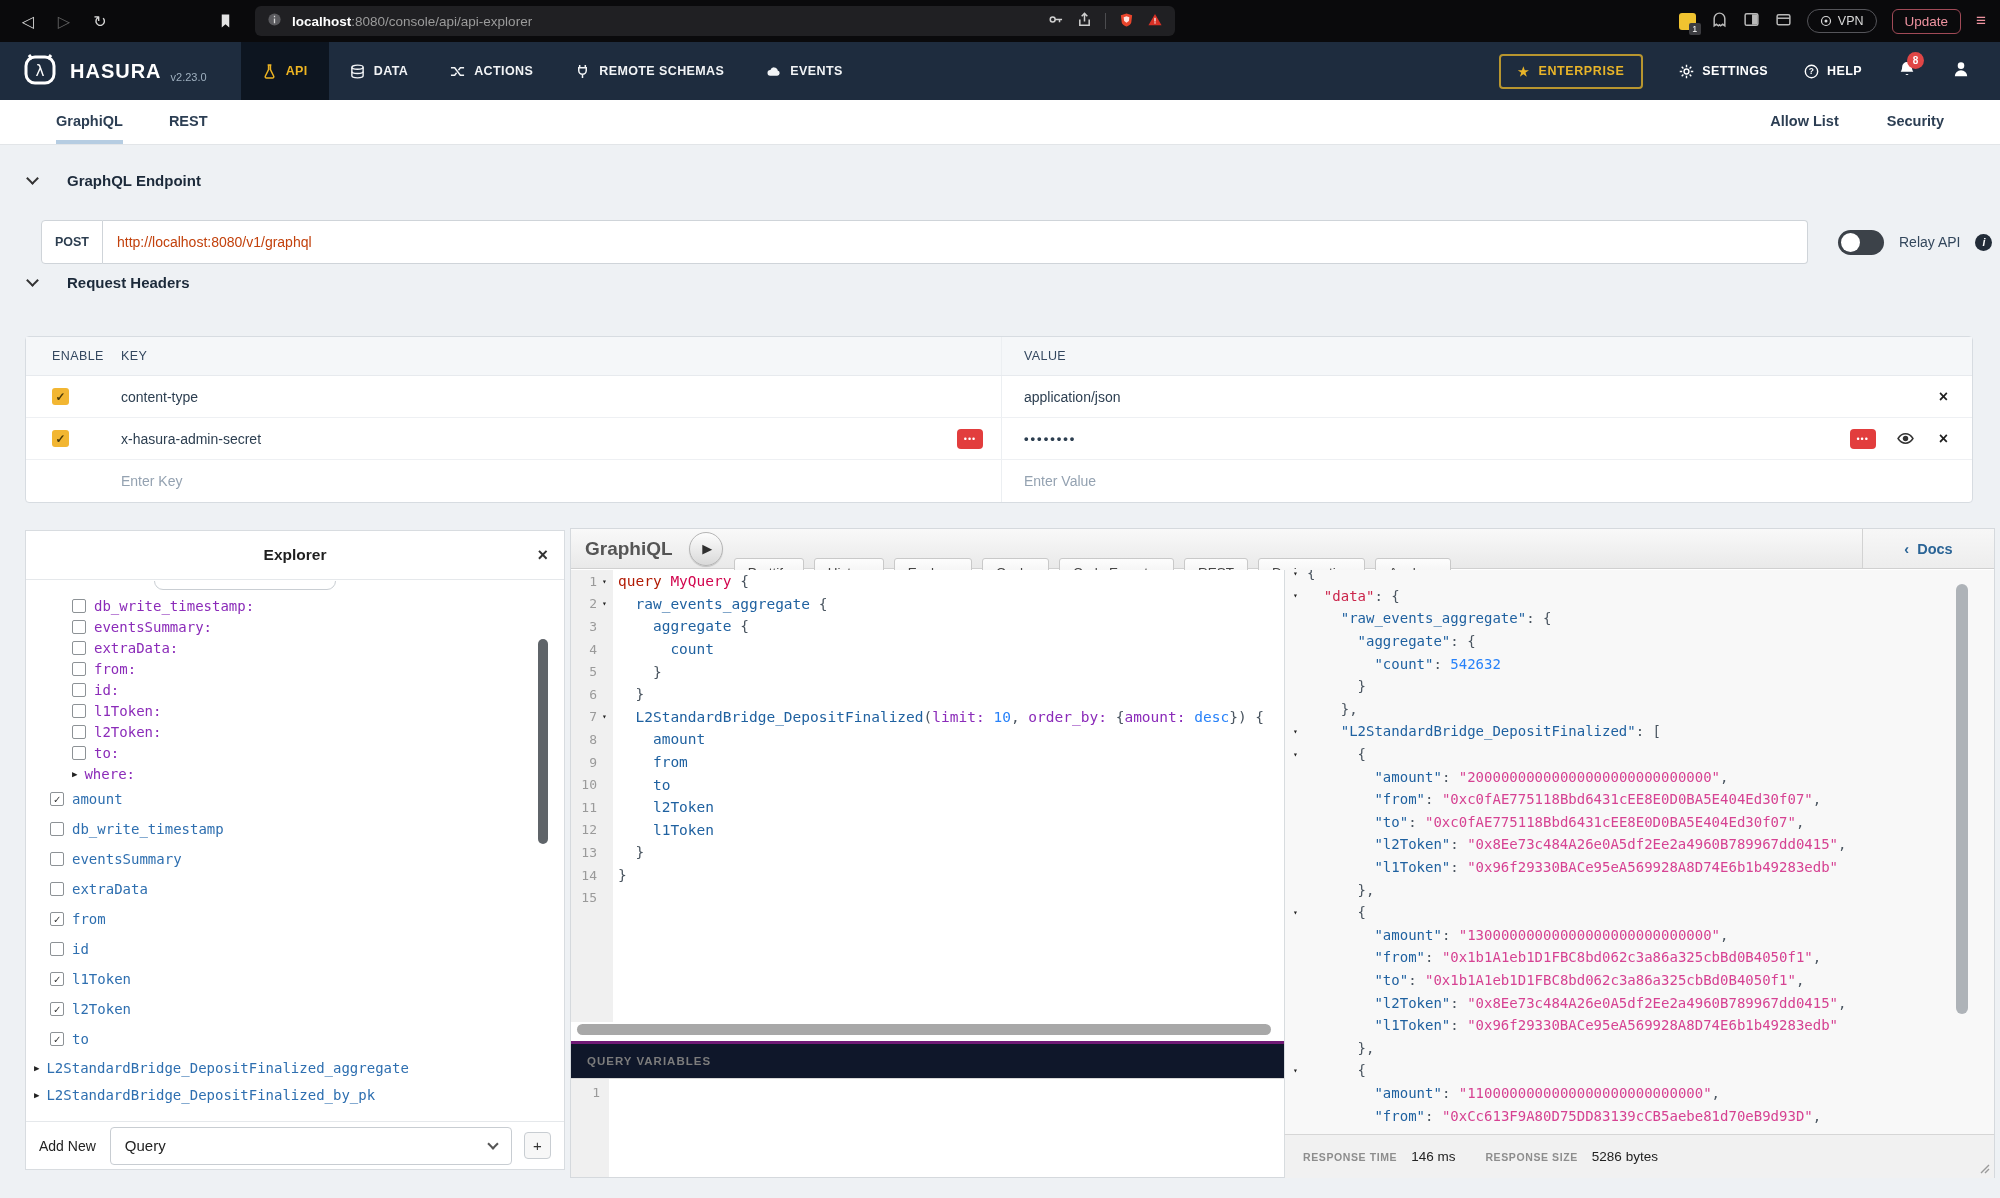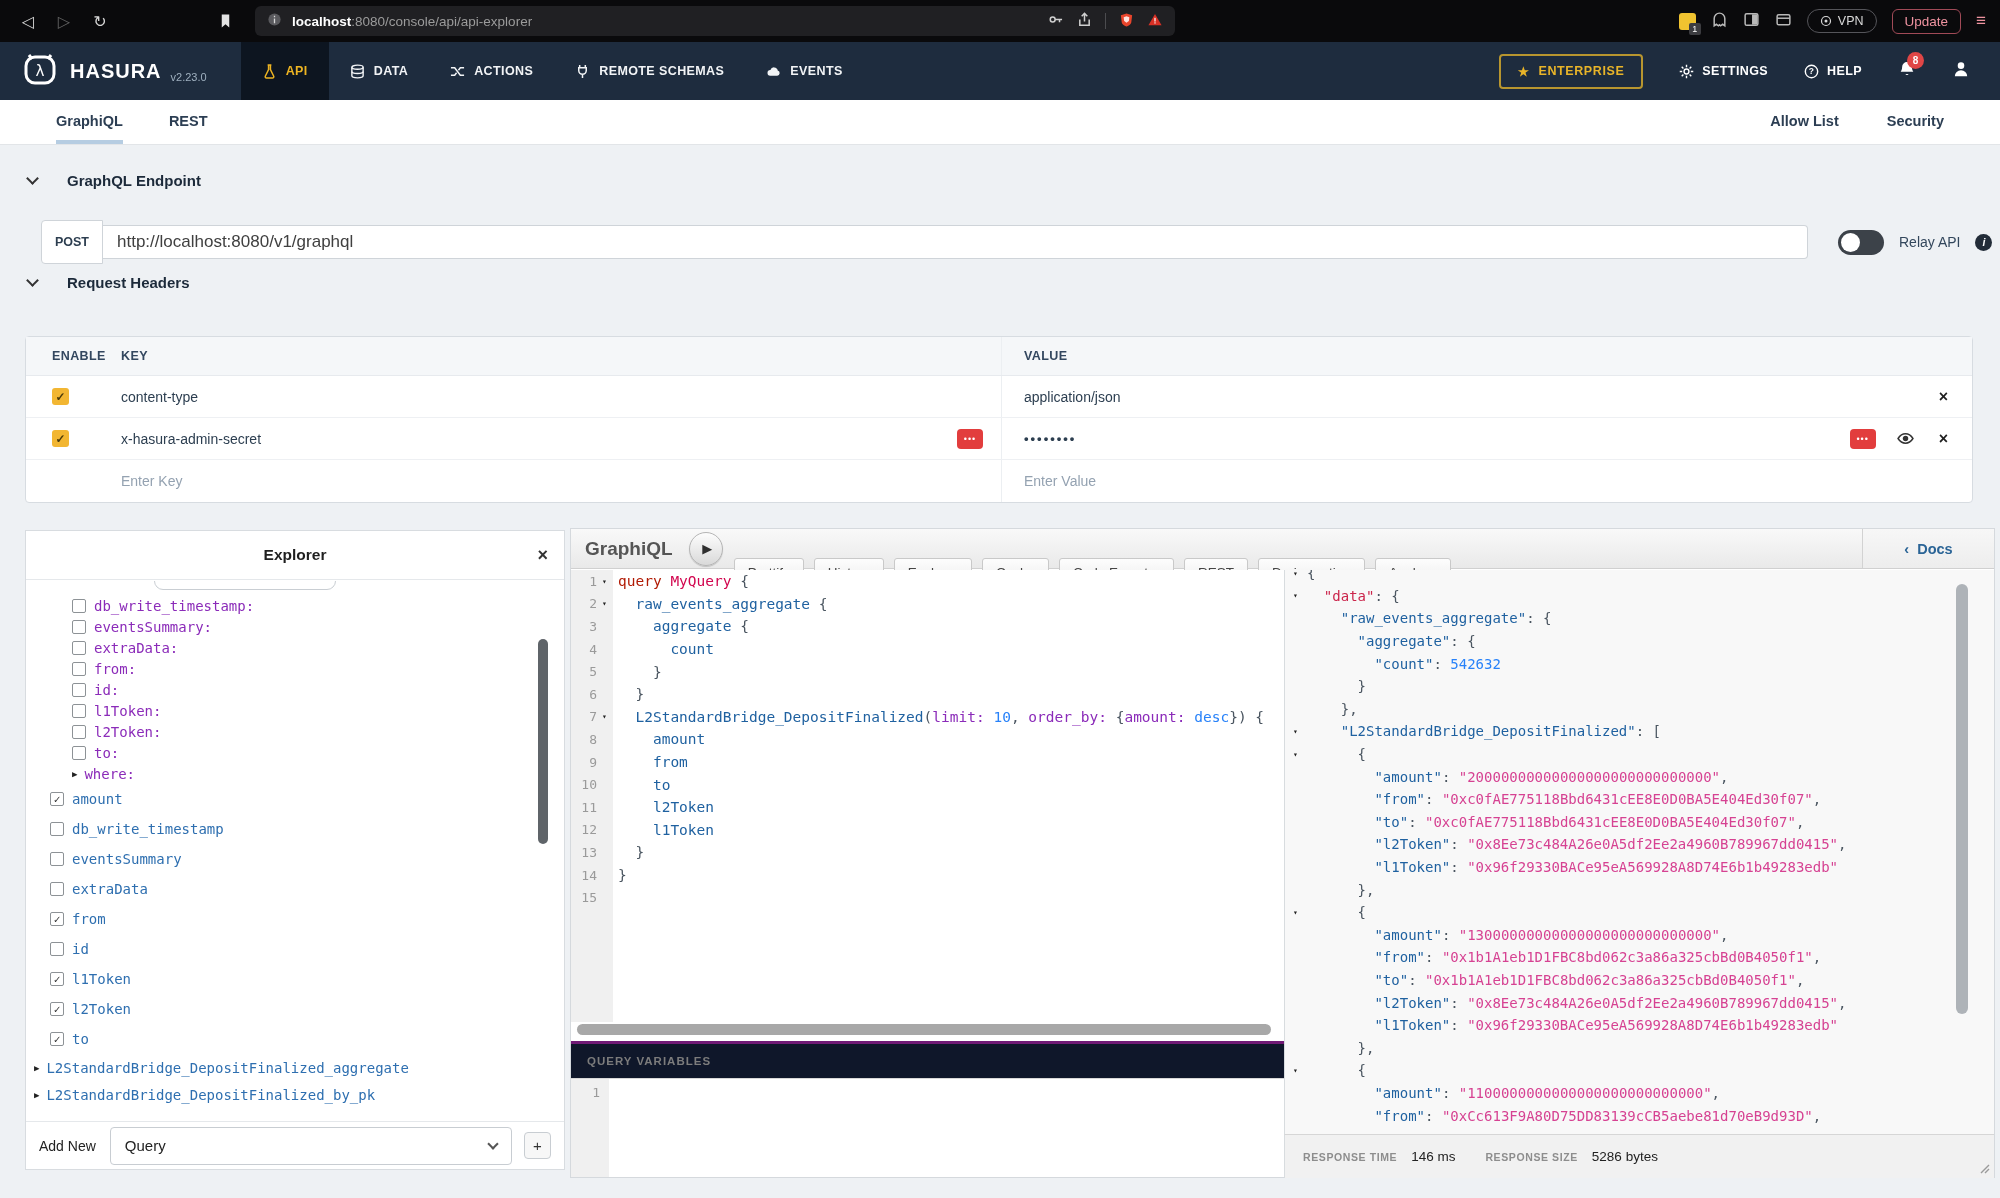--- a/index.html
+++ b/index.html
@@ -57,36 +57,36 @@
   
   .sec-head { position:absolute; left:28px; display:flex; align-items:center; gap:30px;
               font-size:15px; font-weight:700; color:#1c2a3a; }
   .chev { width:9px; height:9px; border-right:2px solid #333; border-bottom:2px solid #333;
           transform:rotate(45deg); margin-top:-5px; flex:none; }
   .endpoint-head { top:172px; }
   .headers-head { top:274px; }
   .endpoint-row { position:absolute; top:220px; left:41px; display:flex; align-items:center; }
   .post-box { width:62px; height:44px; background:#fff; border:1px solid #cfd4d9; border-radius:4px 0 0 4px;
               display:grid; place-items:center; font-weight:700; font-size:12.5px; color:#2d3e50; }
-  .ep-input { width:1705px; height:34px; background:#fff; border:1px solid #cfd4d9; border-left:none;
+  .ep-input { width:1705px; height:44px; background:#fff; border:1px solid #cfd4d9; border-left:none;
               border-radius:0 4px 4px 0; display:flex; align-items:center; padding-left:14px;
-              font-size:17px; color:#404040; cursor:text; }
+              font-size:14px; color:#c2410c; cursor:text; }
   .relay-wrap { display:flex; align-items:center; gap:15px; margin-left:30px; }
   .toggle { width:46px; height:25px; background:#3c4249; border-radius:13px; position:relative; cursor:pointer; }
   .toggle-knob { position:absolute; left:3px; top:3px; width:19px; height:19px; border-radius:50%; background:#fff; }
   .relay-label { font-size:14px; color:#33475c; }
   .info-dot { width:17px; height:17px; border-radius:50%; background:#222c38; color:#fff; font-size:10.5px;
               font-weight:700; display:grid; place-items:center; font-style:italic; }
 
   
   .hdr-table { position:absolute; top:336px; left:25px; width:1948px; background:#fff;
                border:1px solid #d7dce1; border-radius:4px; display:flex; flex-direction:column; }
   .ht-row { display:flex; align-items:center; }
   .ht-head { height:39px; background:#f5f7f9; border-bottom:1px solid #e7eaee; font-size:12.5px;
-             font-weight:700; color:#33475f; letter-spacing:.4px; }
+             font-weight:400; color:#33475f; letter-spacing:.4px; }
   .ht-data { height:42px; border-bottom:1px solid #eef0f3; font-size:14px; color:#2c3e50; }
   .ht-data:last-child { border-bottom:none; }
   .c-enable { width:95px; padding-left:26px; flex:none; }
   .c-key { flex:0 0 880px; display:flex; align-items:center; }
   .c-value { flex:1; display:flex; align-items:center; border-left:1px solid #eceff2;
              padding-left:22px; height:100%; }
   .cb { width:17px; height:17px; border-radius:3px; background:#f2b632; display:grid; place-items:center;
         color:#4a3a0a; font-size:12px; font-weight:700; cursor:pointer; }
   .ht-x { margin-left:24px; margin-right:24px; font-size:16px; font-weight:700; color:#1f1f1f; cursor:pointer; }
   .ext-badge { width:26px; height:20px; border-radius:4px; background:#e23d3d; color:#fff; display:grid;

